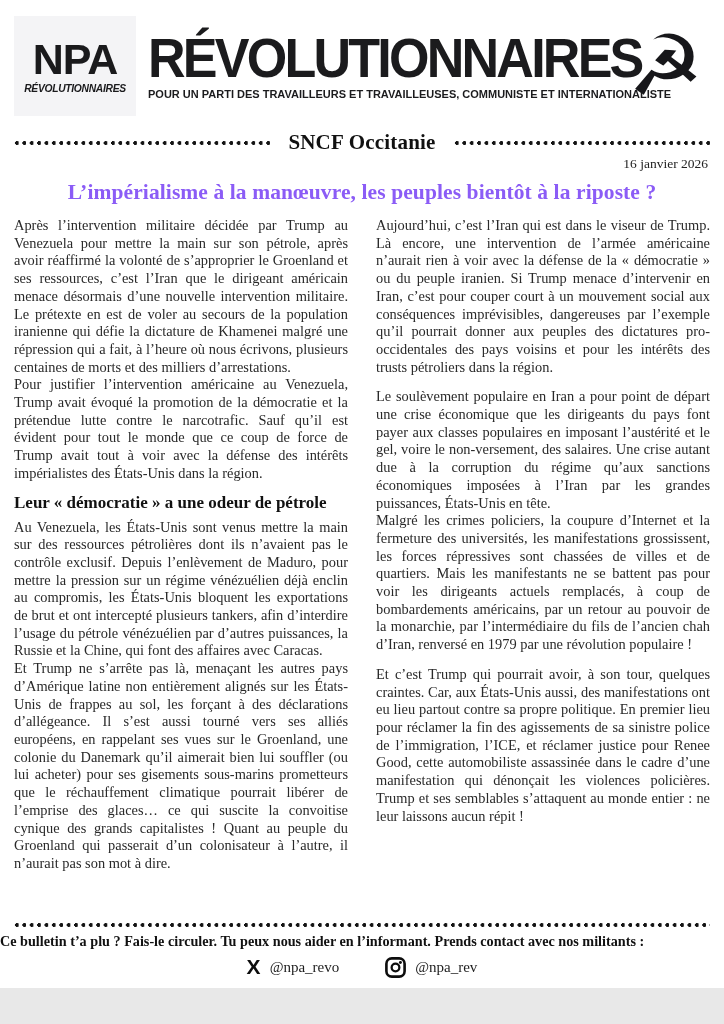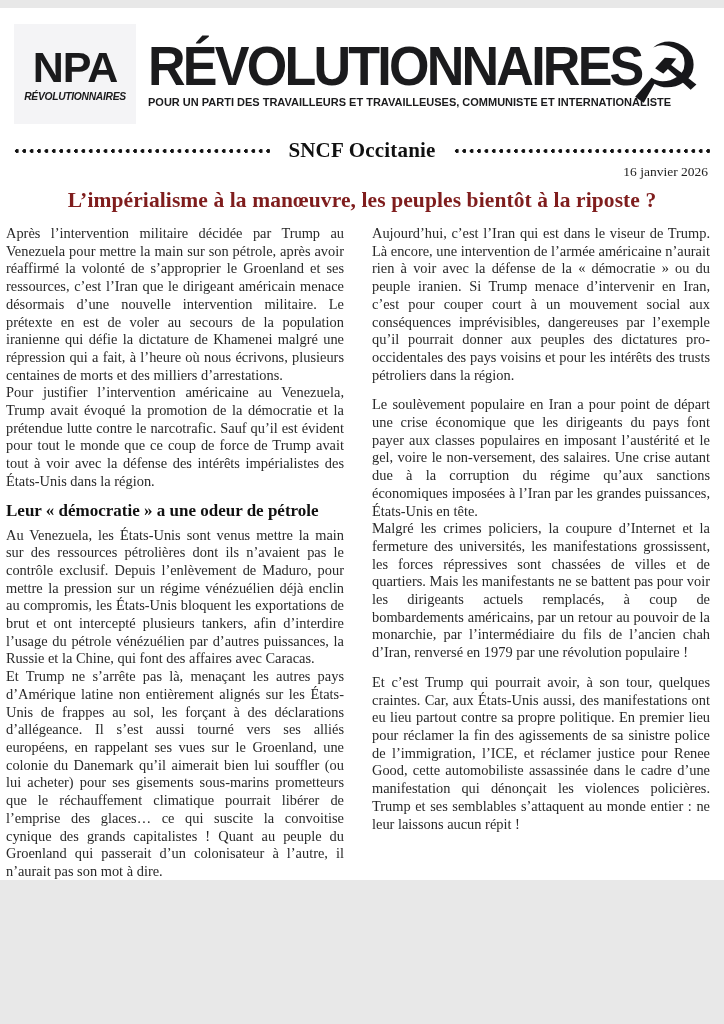--- a/index.html
+++ b/index.html
@@ -1,19 +1,19 @@
 <!DOCTYPE html>
 <html lang="fr"><head>
 <meta charset="utf-8">
 <style>
   html,body{margin:0;padding:0;background:#e8e8e8;}
   .page{
     position:relative;
-    width:724px;height:872px;
-    margin:8px auto;
+    width:724px;height:988px;
+    margin:0 auto;
     background:#ffffff;
     box-sizing:border-box;
     display:flex;flex-direction:column;
     font-family:"Liberation Serif", serif;
     color:#262626;
     overflow:hidden;
     padding:14px 0 10px 0;
   }
   
   .masthead{
@@ -61,26 +61,26 @@
   .edition-title{
     flex:0 0 auto;font-weight:700;font-size:21px;color:#111;
     letter-spacing:0.2px;
   }
   .edition-date{
     text-align:right;font-size:13.5px;color:#222;
     padding:1px 16px 0 10px;
   }
   
   .headline{
-    text-align:center;font-weight:700;font-size:21.5px;color:#7f1d1d;
+    text-align:center;font-weight:700;font-size:21.5px;color:#8b5cf6;
     margin:8px 10px 10px 10px;letter-spacing:0.1px;
   }
   
   .columns{
-    display:flex;gap:28px;padding:2px 14px 0 6px;
+    display:flex;gap:28px;padding:2px 14px 0 14px;
     flex:0 0 auto;
   }
   .col{flex:1 1 0;min-width:0;}
   .col p{
     margin:0;font-size:14.4px;line-height:17.7px;
     text-align:justify;color:#292929;
   }
   .col p.gap{margin-bottom:12px;}
   .col h2{
     font-size:17px;line-height:20px;color:#111;

